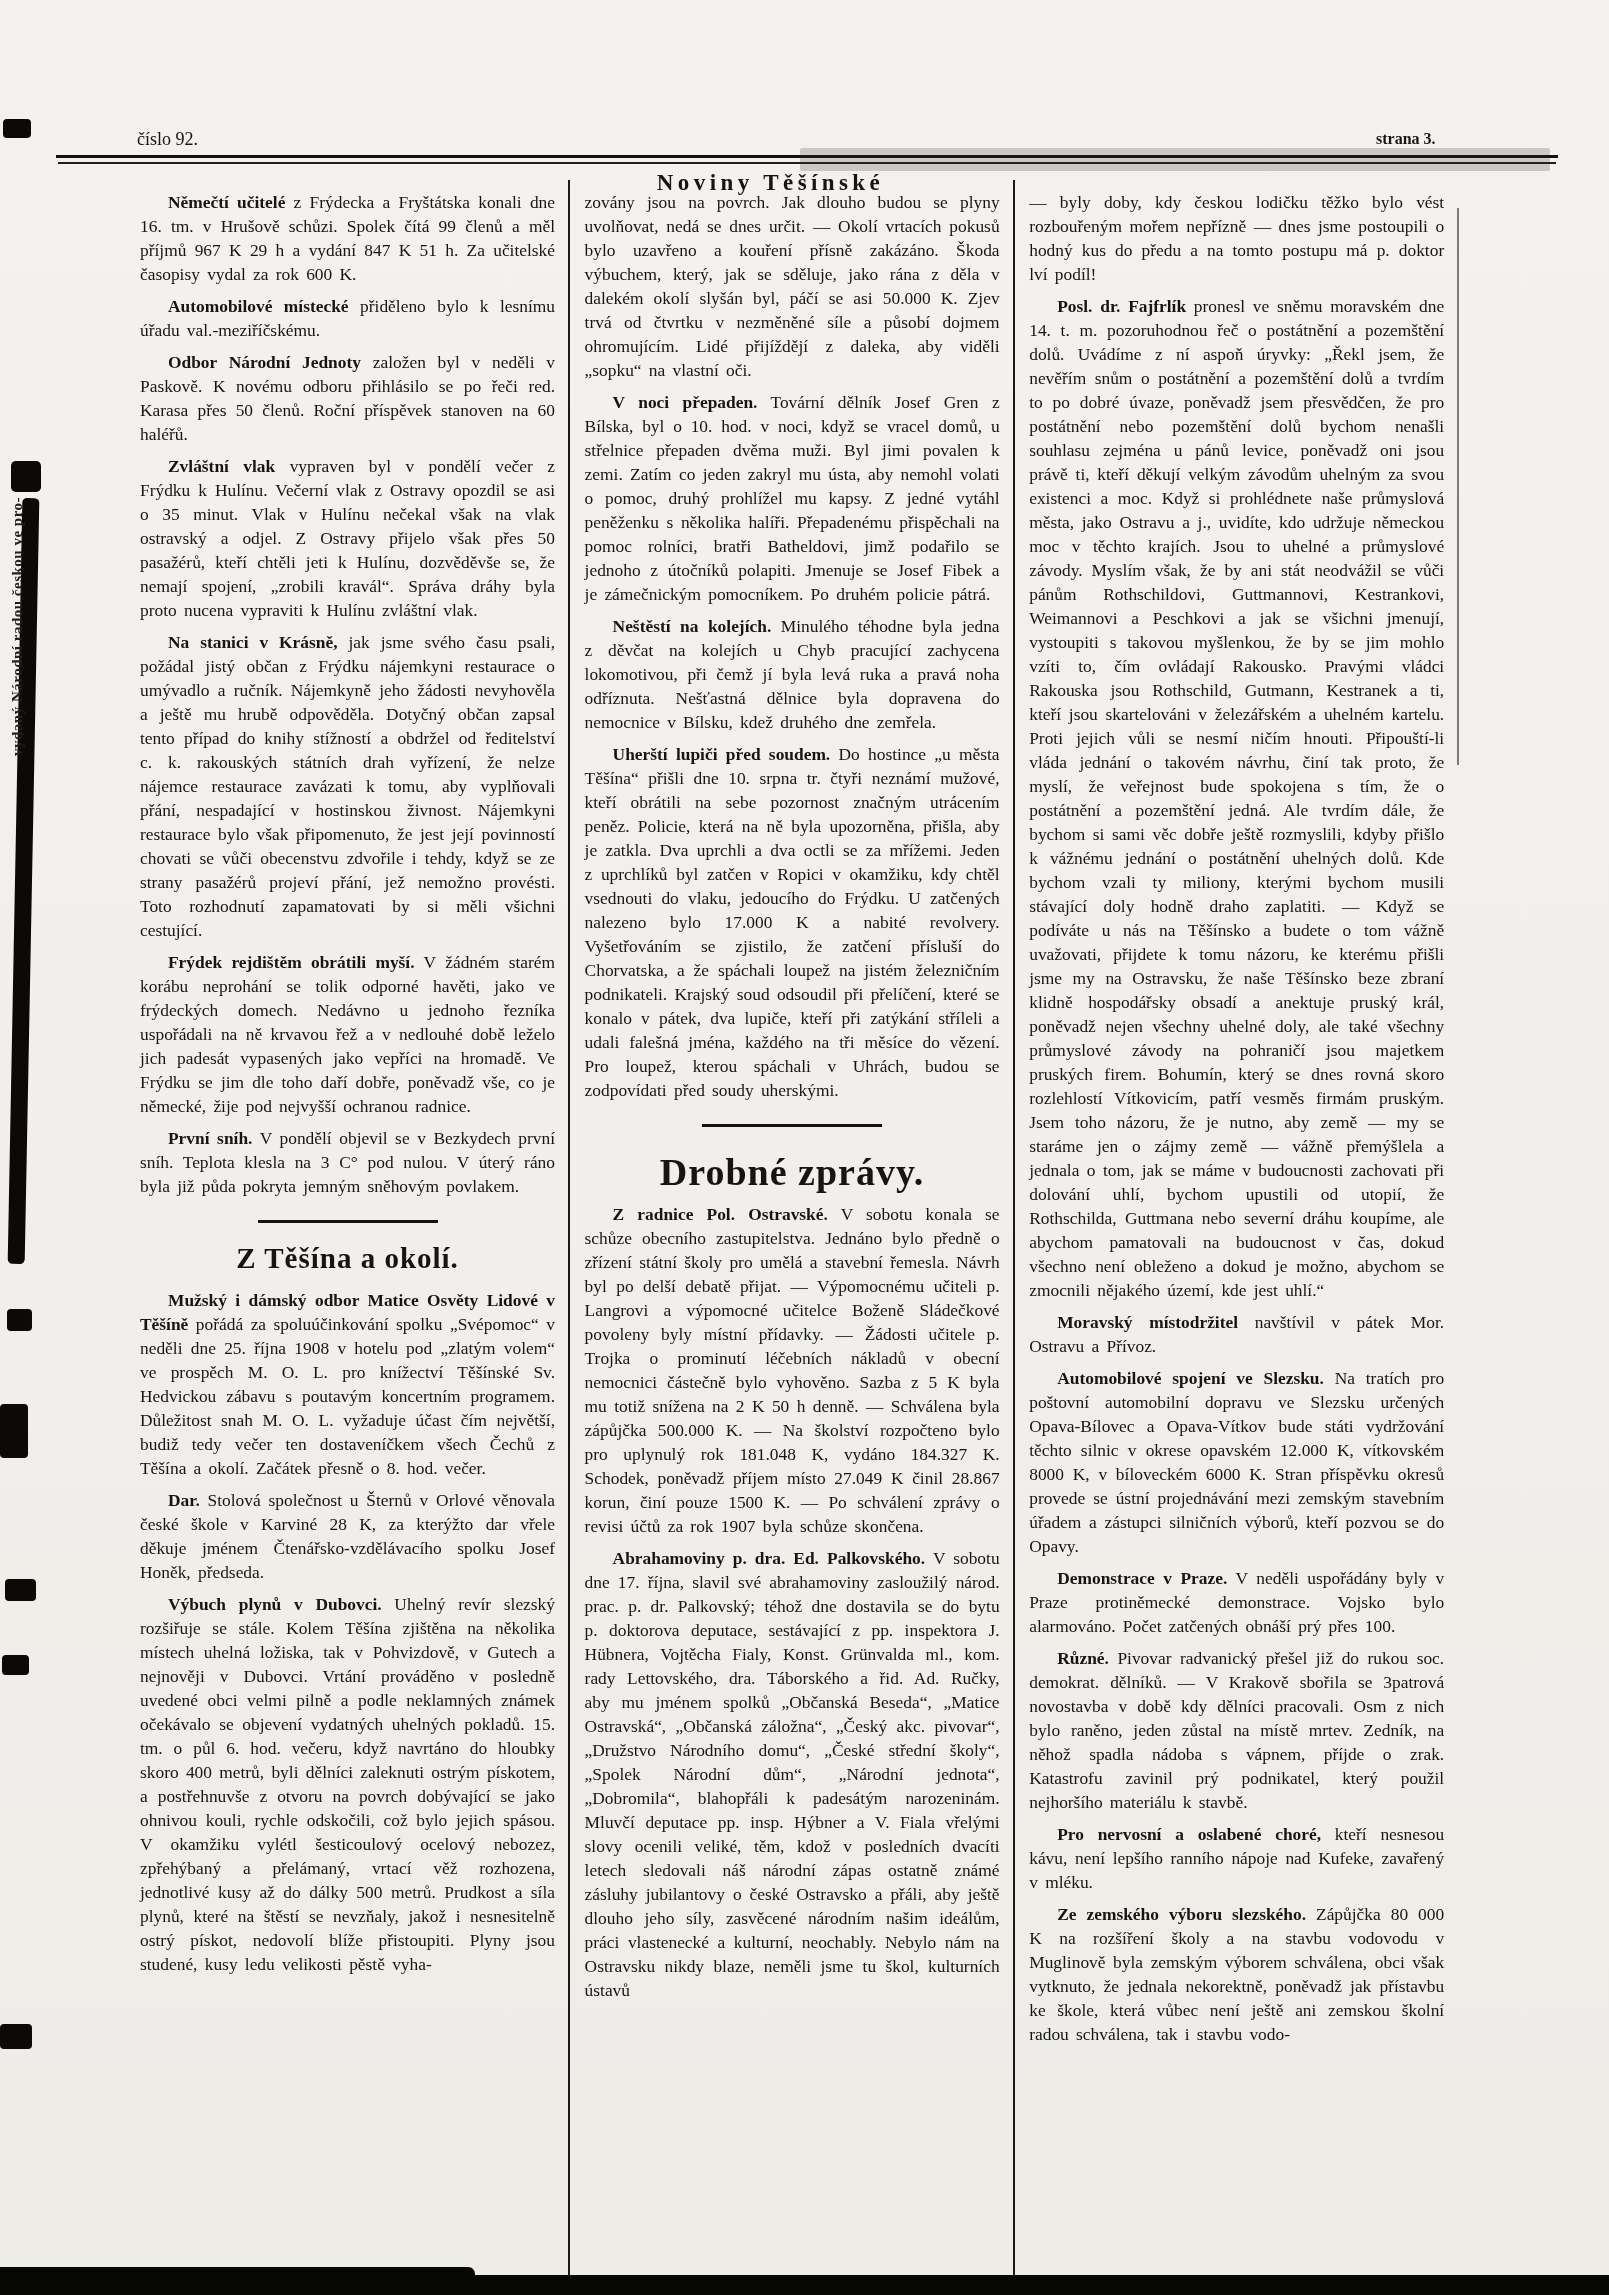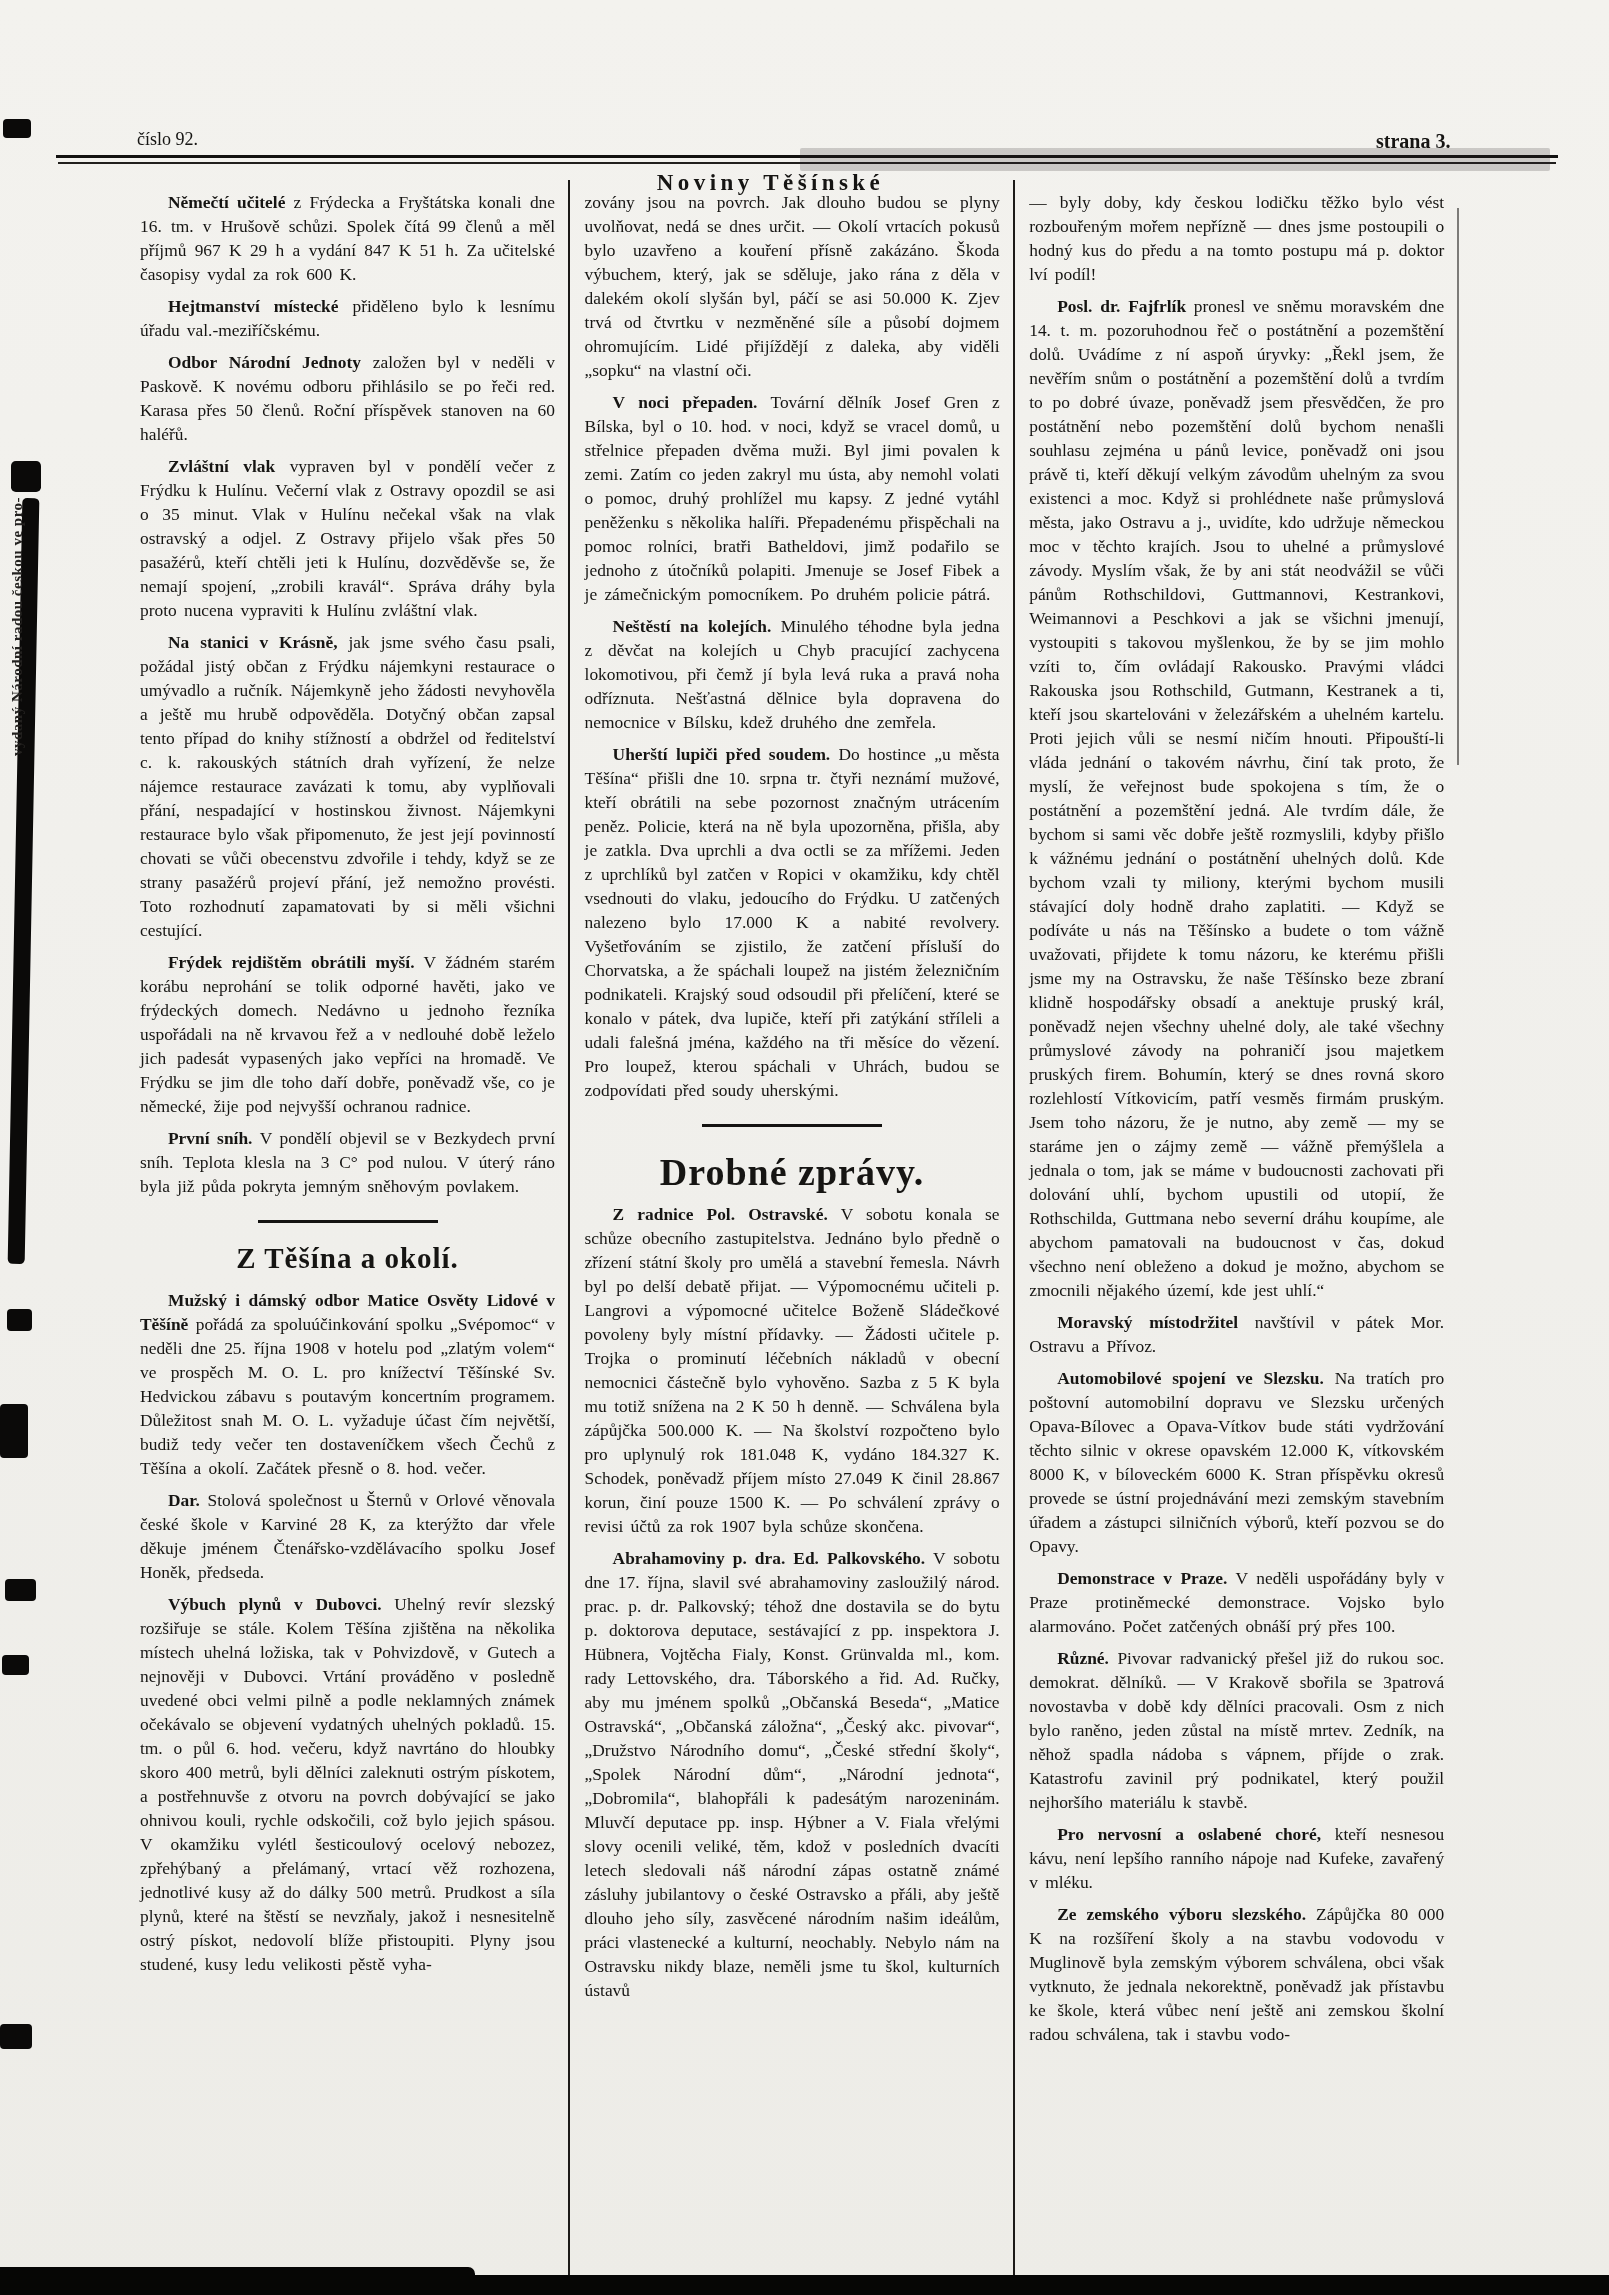--- a/index.html
+++ b/index.html
@@ -8,21 +8,21 @@
     width:1610px;height:2295px;
     background:linear-gradient(180deg,#f3f2ee 0%,#f0efeb 55%,#edece7 100%);
     font-family:"Liberation Serif","DejaVu Serif",serif;
     color:#161513;
     overflow:hidden;
   }
   
   .issue{position:absolute;left:137px;top:129px;font-size:18px;font-weight:normal;}
   .title-wrap{position:absolute;left:0;top:122px;width:1541px;text-align:center;}
   .title{font-size:23px;font-weight:bold;letter-spacing:4.4px;display:inline-block;margin-top:48px;}
-  .page-num{position:absolute;left:1376px;top:130px;font-size:20px;font-weight:bold;}
+  .page-num{position:absolute;left:1376px;top:130px;font-size:16px;font-weight:bold;}
   .rule-a{position:absolute;left:56px;top:155px;width:1502px;height:3.4px;background:#121110;}
   .rule-b{position:absolute;left:58px;top:162px;width:1498px;height:2.4px;background:#211f1d;}
   .rule-smear{position:absolute;left:800px;top:148px;width:750px;height:23px;background:rgba(45,42,40,.20);border-radius:1.9px;}
   
   .columns{position:absolute;left:132px;top:182px;width:1321px;height:2095px;display:flex;gap:13.6px;overflow:hidden;}
   .col{width:431px;height:100%;overflow:hidden;}
   .col-sep{position:absolute;top:180px;height:2097px;width:1.9px;background:#1c1a18;}
   .sep-1{left:568px;}
   .sep-2{left:1013px;}
   .sep-3{left:1457px;height:557px;top:208px;width:1.5px;background:rgba(28,26,24,.55);}
@@ -80,21 +80,21 @@
     <div class="rule-smear"></div>
   </header>
 
   <div class="col-sep sep-1"></div>
   <div class="col-sep sep-2"></div>
   <div class="col-sep sep-3"></div>
 
   <main class="columns">
     <section class="col">
         <p class="para"><b class="lead">Němečtí učitelé</b> z Frýdecka a Fryštátska konali dne 16. tm. v Hrušově schůzi. Spolek čítá 99 členů a měl příjmů 967 K 29 h a vydání 847 K 51 h. Za učitelské časopisy vydal za rok 600 K.</p>
-        <p class="para"><b class="lead">Hejtmanství místecké</b> přiděleno bylo k lesnímu úřadu val.-meziříčskému.</p>
+        <p class="para"><b class="lead">Automobilové místecké</b> přiděleno bylo k lesnímu úřadu val.-meziříčskému.</p>
         <p class="para"><b class="lead">Odbor Národní Jednoty</b> založen byl v neděli v Paskově. K novému odboru přihlásilo se po řeči red. Karasa přes 50 členů. Roční příspěvek stanoven na 60 haléřů.</p>
         <p class="para"><b class="lead">Zvláštní vlak</b> vypraven byl v pondělí večer z Frýdku k Hulínu. Večerní vlak z Ostravy opozdil se asi o 35 minut. Vlak v Hulínu nečekal však na vlak ostravský a odjel. Z Ostravy přijelo však přes 50 pasažérů, kteří chtěli jeti k Hulínu, dozvěděvše se, že nemají spojení, „zrobili kravál“. Správa dráhy byla proto nucena vypraviti k Hulínu zvláštní vlak.</p>
         <p class="para"><b class="lead">Na stanici v Krásně,</b> jak jsme svého času psali, požádal jistý občan z Frýdku nájemkyni restaurace o umývadlo a ručník. Nájemkyně jeho žádosti nevyhověla a ještě mu hrubě odpověděla. Dotyčný občan zapsal tento případ do knihy stížností a obdržel od ředitelství c. k. rakouských státních drah vyřízení, že nelze nájemce restaurace zavázati k tomu, aby vyplňovali přání, nespadající v hostinskou živnost. Nájemkyni restaurace bylo však připomenuto, že jest její povinností chovati se vůči obecenstvu zdvořile i tehdy, když se ze strany pasažérů projeví přání, jež nemožno provésti. Toto rozhodnutí zapamatovati by si měli všichni cestující.</p>
         <p class="para"><b class="lead">Frýdek rejdištěm obrátili myší.</b> V žádném starém korábu neprohání se tolik odporné havěti, jako ve frýdeckých domech. Nedávno u jednoho řezníka uspořádali na ně krvavou řež a v nedlouhé době leželo jich padesát vypasených jako vepříci na hromadě. Ve Frýdku se jim dle toho daří dobře, poněvadž vše, co je německé, žije pod nejvyšší ochranou radnice.</p>
         <p class="para"><b class="lead">První sníh.</b> V pondělí objevil se v Bezkydech první sníh. Teplota klesla na 3 C° pod nulou. V úterý ráno byla již půda pokryta jemným sněhovým povlakem.</p>
         <div class="heading-rule"></div>
         <h2 class="section-heading md">Z Těšína a okolí.</h2>
         <p class="para"><b class="lead">Mužský i dámský odbor Matice Osvěty Lidové v Těšíně</b> pořádá za spoluúčinkování spolku „Svépomoc“ v neděli dne 25. října 1908 v hotelu pod „zlatým volem“ ve prospěch M. O. L. pro knížectví Těšínské Sv. Hedvickou zábavu s poutavým koncertním programem. Důležitost snah M. O. L. vyžaduje účast čím největší, budiž tedy večer ten dostaveníčkem všech Čechů z Těšína a okolí. Začátek přesně o 8. hod. večer.</p>
         <p class="para"><b class="lead">Dar.</b> Stolová společnost u Šternů v Orlové věnovala české škole v Karviné 28 K, za kterýžto dar vřele děkuje jménem Čtenářsko-vzdělávacího spolku Josef Honěk, předseda.</p>
         <p class="para"><b class="lead">Výbuch plynů v Dubovci.</b> Uhelný revír slezský rozšiřuje se stále. Kolem Těšína zjištěna na několika místech uhelná ložiska, tak v Pohvizdově, v Gutech a nejnověji v Dubovci. Vrtání prováděno v posledně uvedené obci velmi pilně a podle neklamných známek očekávalo se objevení vydatných uhelných pokladů. 15. tm. o půl 6. hod. večeru, když navrtáno do hloubky skoro 400 metrů, byli dělníci zaleknuti ostrým pískotem, a postřehnuvše z otvoru na povrch dobývající se jako ohnivou kouli, rychle odskočili, což bylo jejich spásou. V okamžiku vylétl šesticoulový ocelový nebozez, zpřehýbaný a přelámaný, vrtací věž rozhozena, jednotlivé kusy až do dálky 500 metrů. Prudkost a síla plynů, které na štěstí se nevzňaly, jakož i nesnesitelně ostrý pískot, nedovolí blíže přistoupiti. Plyny jsou studené, kusy ledu velikosti pěstě vyha-</p>

